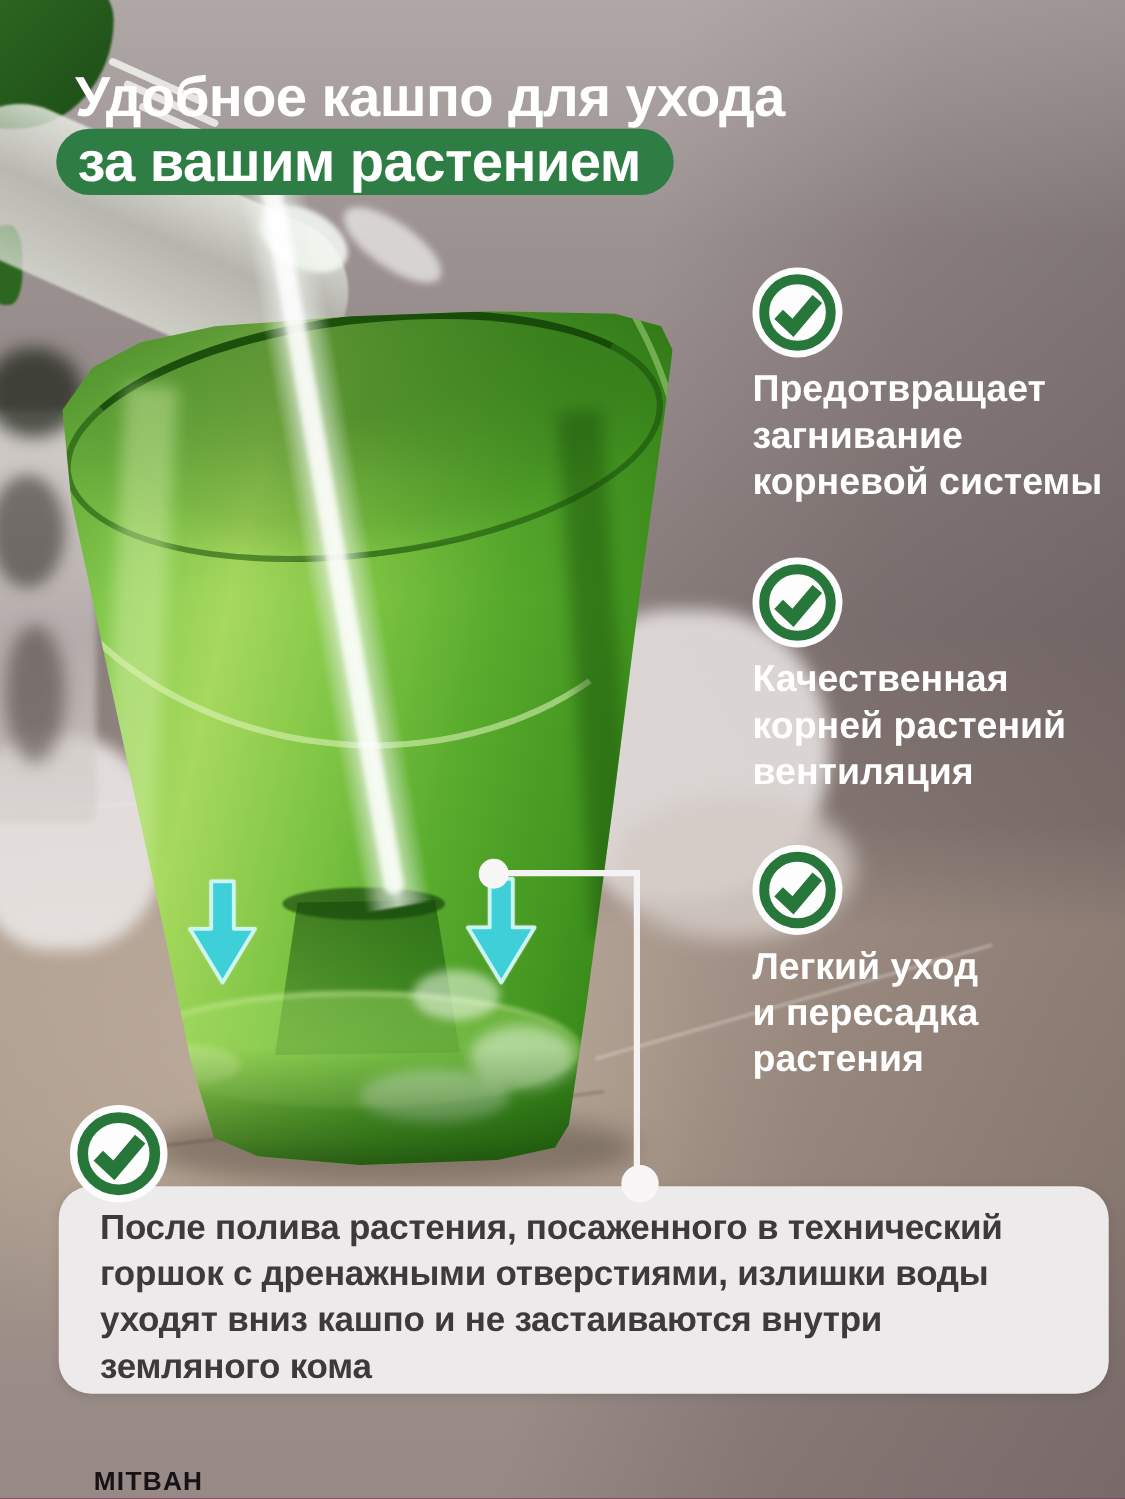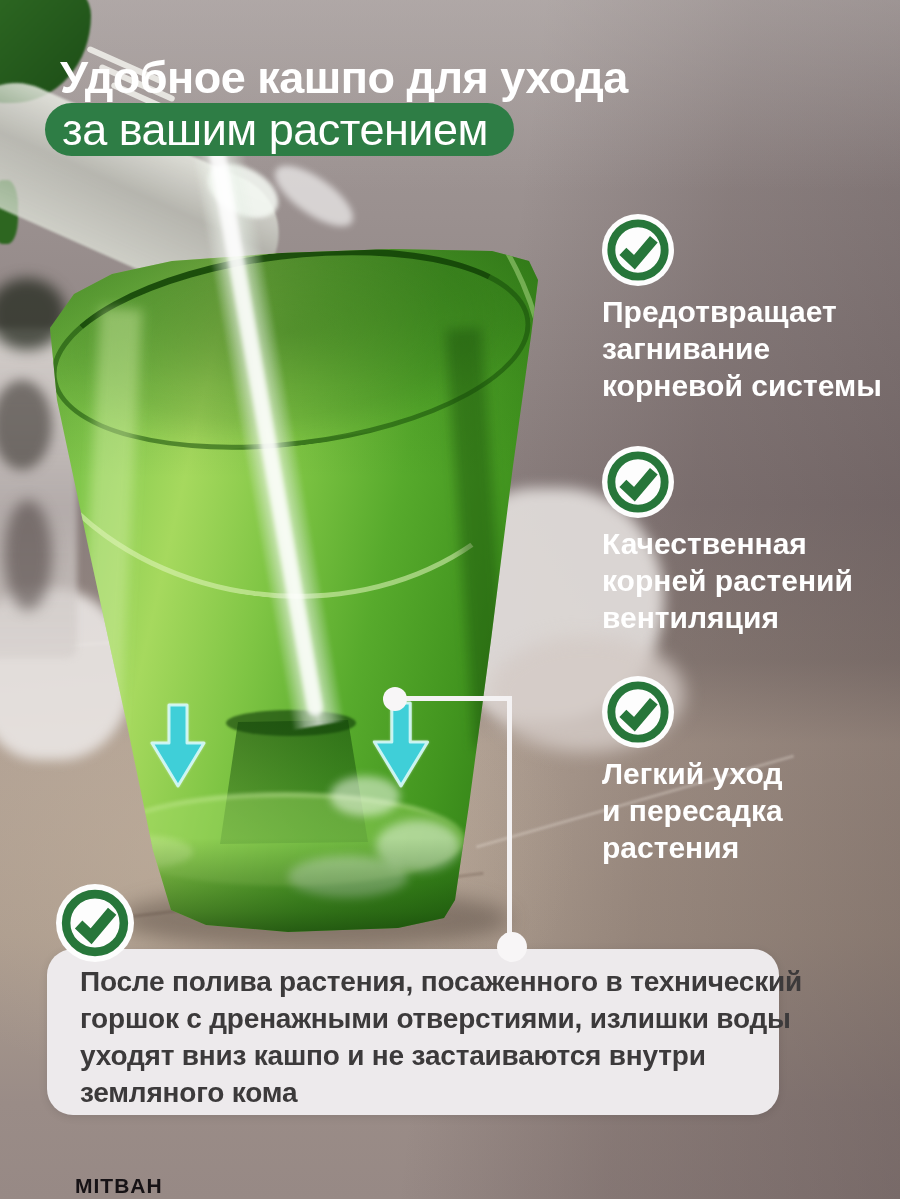--- a/index.html
+++ b/index.html
@@ -106,29 +106,29 @@
   .conn-h{left:396px;top:696px;width:116px;height:5px;}
   .conn-v{left:507px;top:696px;width:5px;height:250px;}
   .dot{background:#f8f6f7;border-radius:50%;}
   .dot-a{left:383px;top:687px;width:24px;height:24px;}
   .dot-b{left:497px;top:932px;width:30px;height:30px;}
 
   
   .title1{left:60px;top:52px;color:#fff;font-size:45px;font-weight:800;
       letter-spacing:-.5px;white-space:nowrap;}
   .badge{left:45px;top:103px;display:inline-block;background:#2e7d45;color:#fff;
-      border-radius:27px;font-size:45px;font-weight:400;line-height:53px;
+      border-radius:27px;font-size:45px;font-weight:700;line-height:53px;
       padding:0 26px 0 17px;letter-spacing:-.5px;white-space:nowrap;}
   .benefit{left:586px;width:310px;margin-left:16px;}
   .b1{top:214px;} .b2{top:446px;} .b3{top:676px;}
   .check-circle{width:72px;height:72px;border-radius:50%;background:#fdfdfd;
       display:flex;align-items:center;justify-content:center;}
   .benefit .check-circle{margin-bottom:7px;}
   .benefit-text{color:#fff;font-size:30px;font-weight:700;line-height:37px;}
-  .callout-box{left:47px;top:949px;width:732px;height:166px;border-radius:26px;
+  .callout-box{left:47px;top:949px;width:840px;height:166px;border-radius:26px;
       background:#edeaec;box-shadow:0 2px 8px rgba(0,0,0,.1);}
   .callout-text{left:33px;top:14px;width:770px;color:#3c3a3b;font-size:28px;
       font-weight:700;line-height:37px;letter-spacing:-.2px;white-space:pre-line;}
   .callout-check{left:56px;top:884px;width:78px;height:78px;}
   .brand{left:75px;top:1174px;color:#161215;font-size:21px;font-weight:800;
       letter-spacing:1px;}
 </style>
 </head>
 <body>
 

